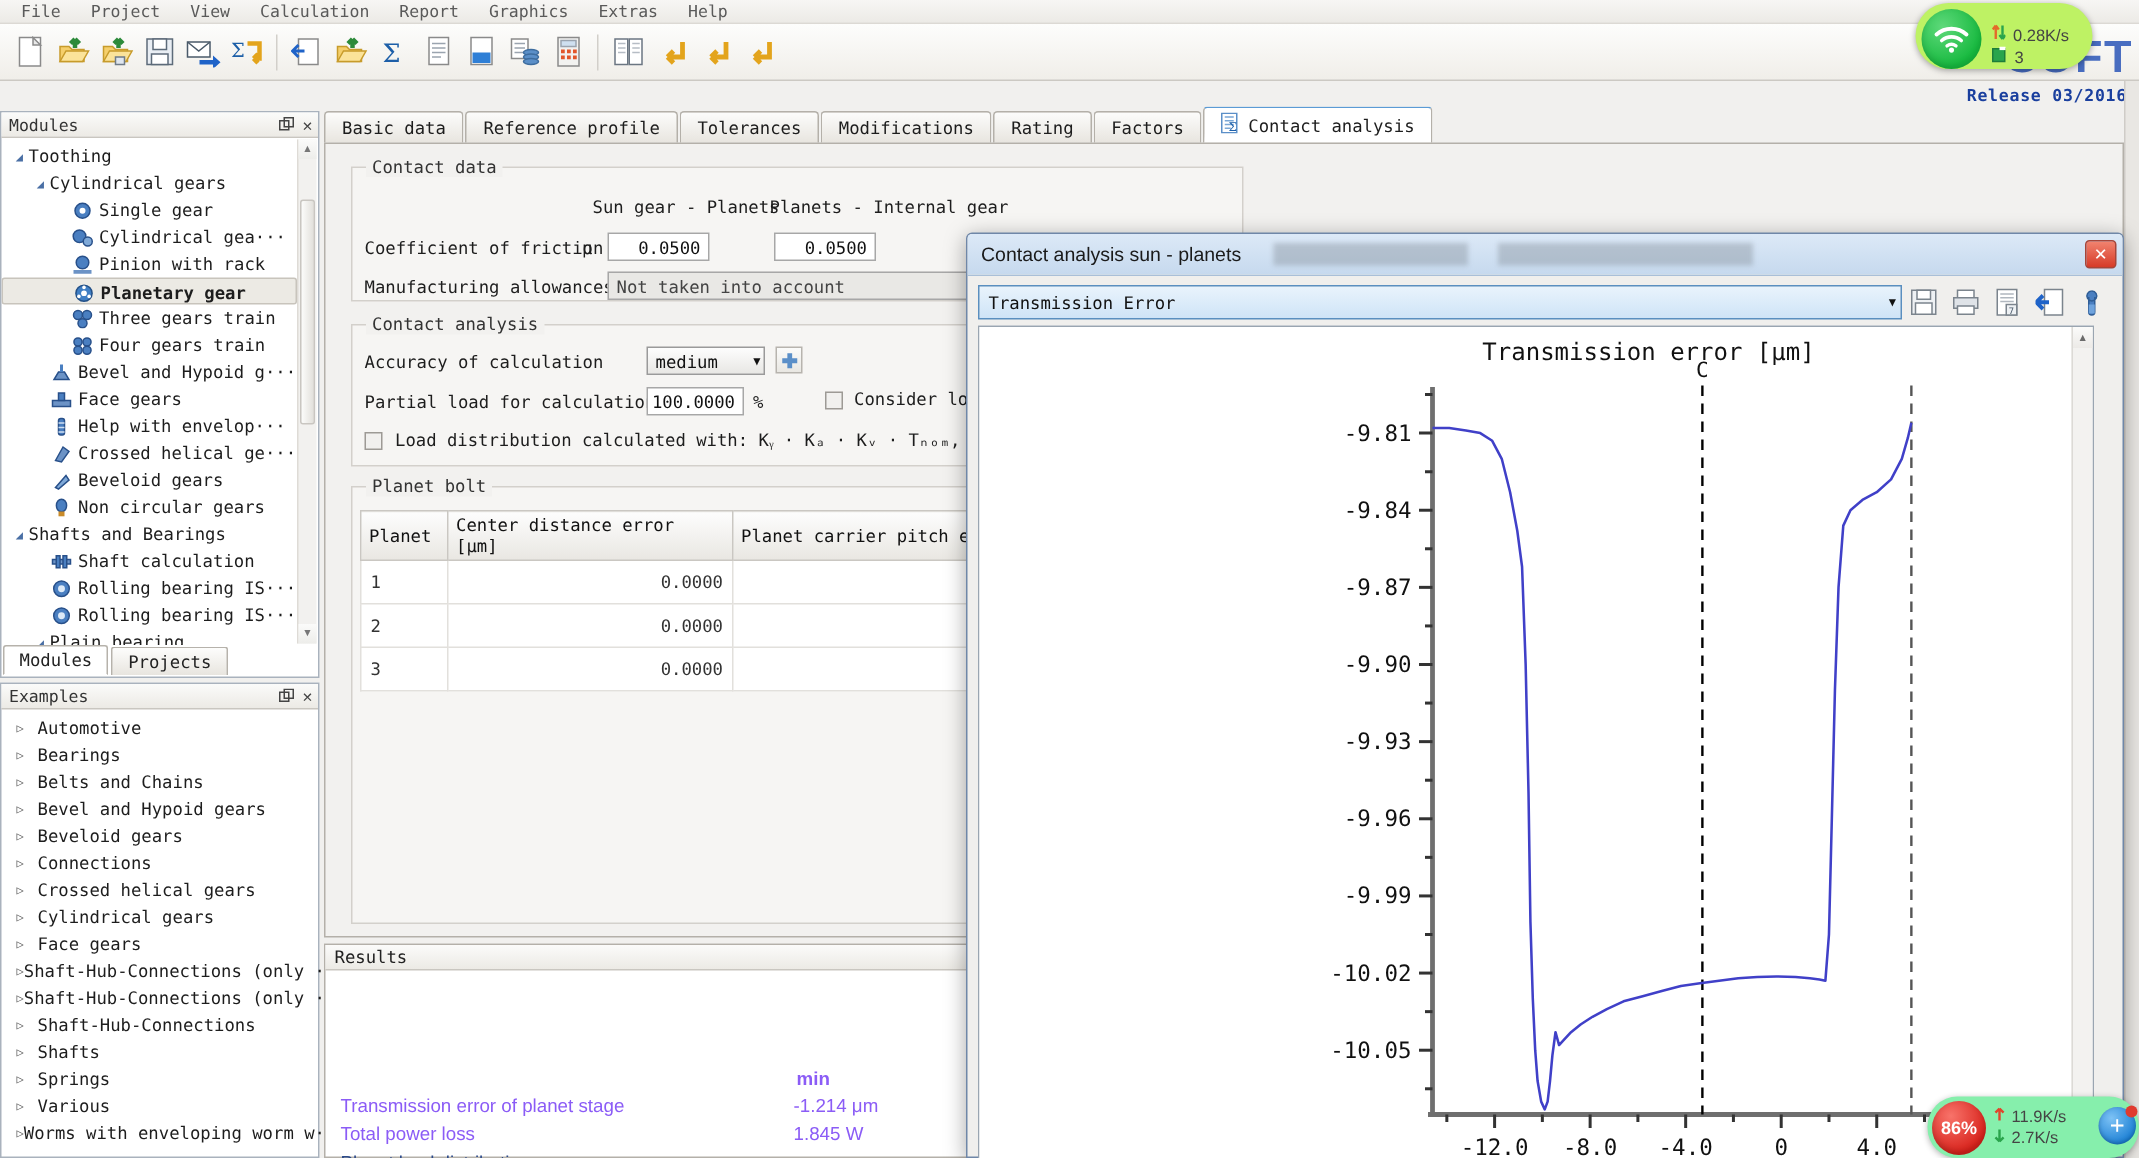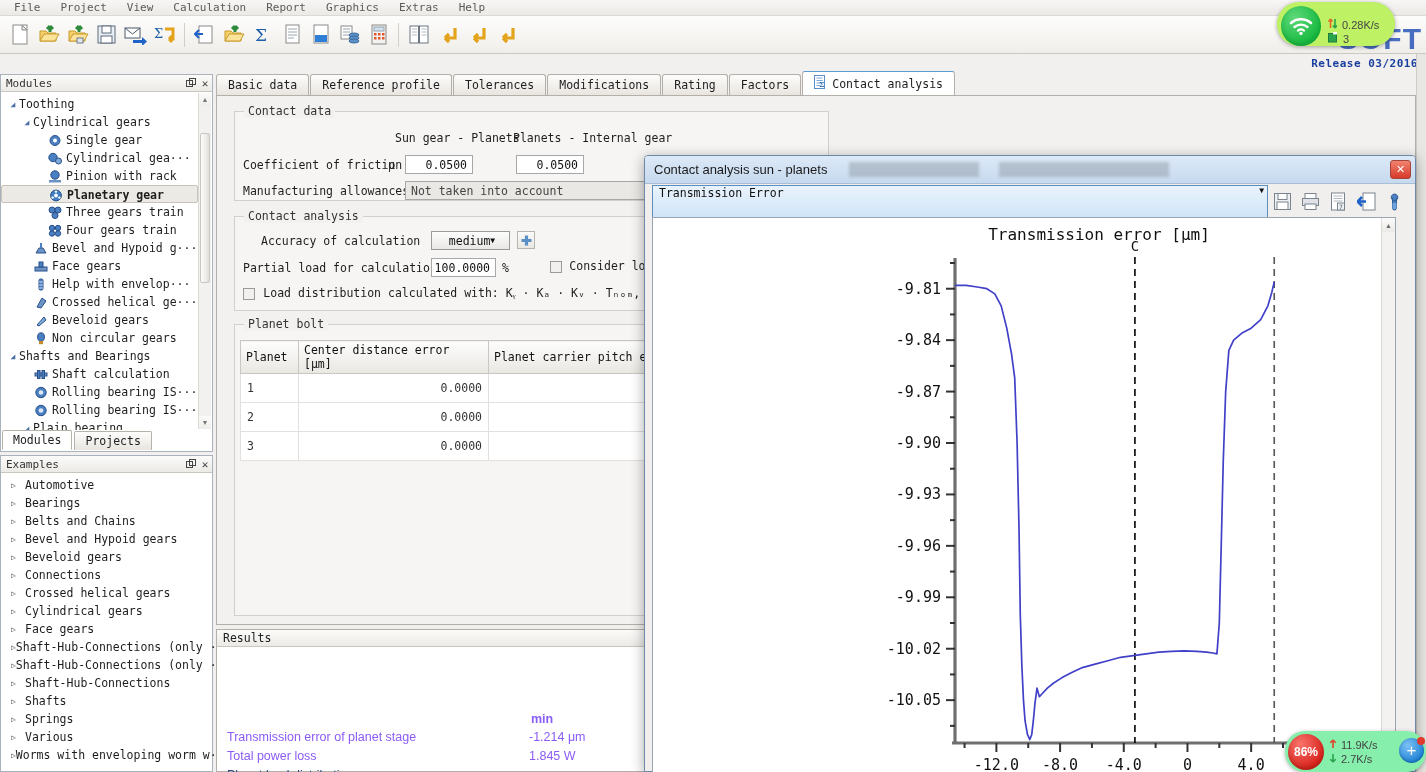--- a/index.html
+++ b/index.html
@@ -144,21 +144,21 @@
   }
   .flbl{ font-family:"DejaVu Sans Mono", monospace; font-size:11.5px; color:#1d1d1d; white-space:nowrap;}
   .finput{
     background:#fff; border:1px solid #a7a7a7; height:19px; font-family:"DejaVu Sans Mono", monospace;
     font-size:11.5px; color:#111; text-align:right; padding:1px 5px 0 0; line-height:17px;
   }
   .finput.ro{ background:#e9e8e5; color:#444; text-align:left; padding-left:5px;}
   .fsel{
     background:linear-gradient(to bottom,#fdfdfd,#e8e7e4); border:1px solid #9a9a9a; height:19px;
     font-family:"DejaVu Sans Mono", monospace; font-size:11.5px; color:#111;
-    display:flex; align-items:center; padding:0 2px 0 5px; justify-content:center;
+    display:flex; align-items:center; padding:0 2px 0 5px; justify-content:space-between;
   }
   .fbtn{
     background:linear-gradient(to bottom,#fbfbfa,#e3e1dc); border:1px solid #9c9992;
     font-family:"DejaVu Sans Mono", monospace; font-size:11.5px; color:#111;
     display:flex; align-items:center; justify-content:center; border-radius:2px;
   }
   .chk{ width:12px;height:12px; background:#f1f0ee; border:1px solid #9d9a95; display:inline-block; vertical-align:middle;}
   .plusbtn{ width:18px;height:18px;border:1px solid #b7b4ae; background:linear-gradient(to bottom,#fbfbfa,#e9e7e2);
             display:flex;align-items:center;justify-content:center; }
 
@@ -193,22 +193,22 @@
     background: linear-gradient(to right, rgba(130,140,150,.40) 0 130px, rgba(0,0,0,0) 130px 150px, rgba(130,140,150,.40) 150px 320px, rgba(0,0,0,0) 320px 100%);
     filter: blur(1.6px); }
   .closebtn{
     width:21px;height:19px;border-radius:3px; border:1px solid #a5453a;
     background:linear-gradient(to bottom,#f1836f,#d63b29);
     color:#fff; font-size:11px; display:flex;align-items:center;justify-content:center;
     font-family:"Liberation Sans",sans-serif;
   }
   .dlgtoolbar{ position:absolute; left:7px; top:33px; right:7px; height:25px; display:flex; align-items:center; gap:1px;}
   .combo{
-    flex:1; height:34px; background:linear-gradient(to bottom,#e9f3fc,#cfe4f7);
-    border:1px solid #5a8fc0; display:flex; justify-content:space-between;
+    flex:1; height:23px; background:linear-gradient(to bottom,#e9f3fc,#cfe4f7);
+    border:1px solid #5a8fc0; display:flex; align-items:center; justify-content:space-between;
     padding:0 3px 0 6px; font-family:"DejaVu Sans Mono", monospace; font-size:11.5px; color:#111;
   }
   .dtb{ width:27px;height:25px; display:flex;align-items:center;justify-content:center;}
   .plotarea{
     position:absolute; left:7px; top:61px; width:744px; height:588px;
     background:#fff; border:1px solid #9aa5b1;
   }
   .plotinner{ position:absolute; left:0; top:0; right:14px; bottom:14px; overflow:hidden; background:#fff;}
   .plot-vscroll{ position:absolute; right:0; top:0; bottom:14px; width:14px; background:#f3f2f0; border-left:1px solid #dcdad6;}
   .sarrow{ display:flex;align-items:center;justify-content:center; font-size:7px; color:#6b6b6b;
@@ -699,21 +699,21 @@
       <div class="finput" style="position:absolute; left:281px; top:43px; width:68px;">0.0500</div>
 
       <div class="flbl" style="position:absolute; left:8px; top:72px;">Manufacturing allowances</div>
       <div class="finput ro" style="position:absolute; left:170px; top:69px; width:420px;">Not taken into account</div>
     </div>
 
 
     <div class="gbox" style="left:17px; top:120px; width:595px; height:95px;">
       <div class="gblabel">Contact analysis</div>
 
-      <div class="flbl" style="position:absolute; left:8px; top:17px;margin-left:18px;">Accuracy of calculation</div>
+      <div class="flbl" style="position:absolute; left:8px; top:17px;">Accuracy of calculation</div>
       <div class="fsel" style="position:absolute; left:196px; top:14px; width:79px;">
         <span>medium</span>
         <span style="font-size:8px;">▼</span>
       </div>
       <div class="plusbtn" style="position:absolute; left:282px; top:14px;">
         <svg width="13" height="13">
             <path d="M6.5 1.5 v10 M1.5 6.5 h10" stroke="#5b8fc8" stroke-width="3.2" fill="none"></path>
           </svg>
       </div>
 

